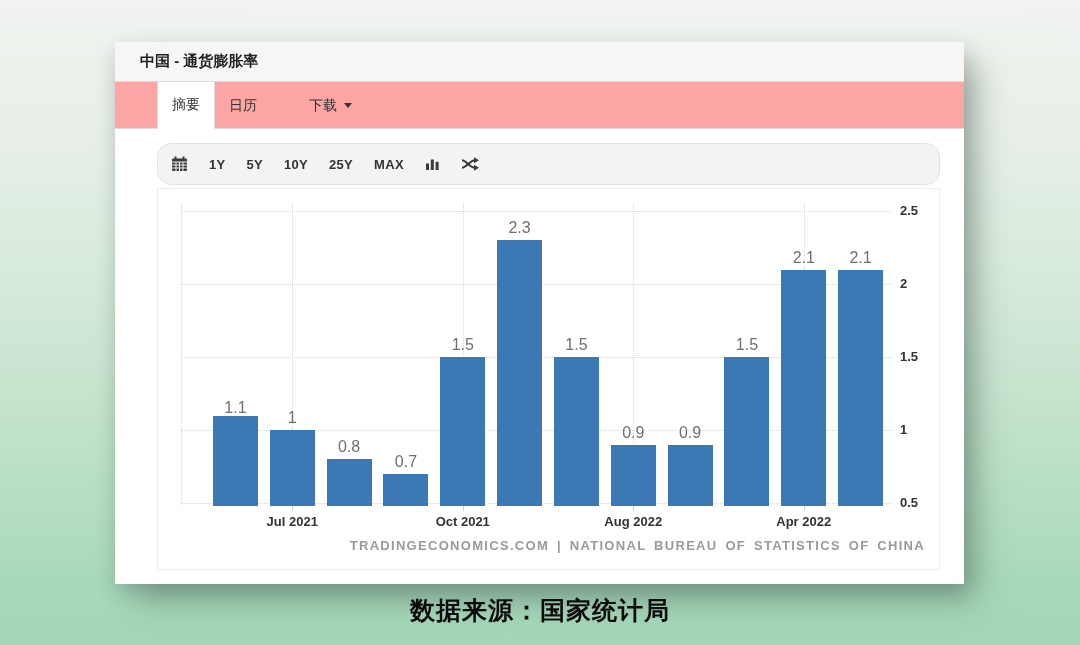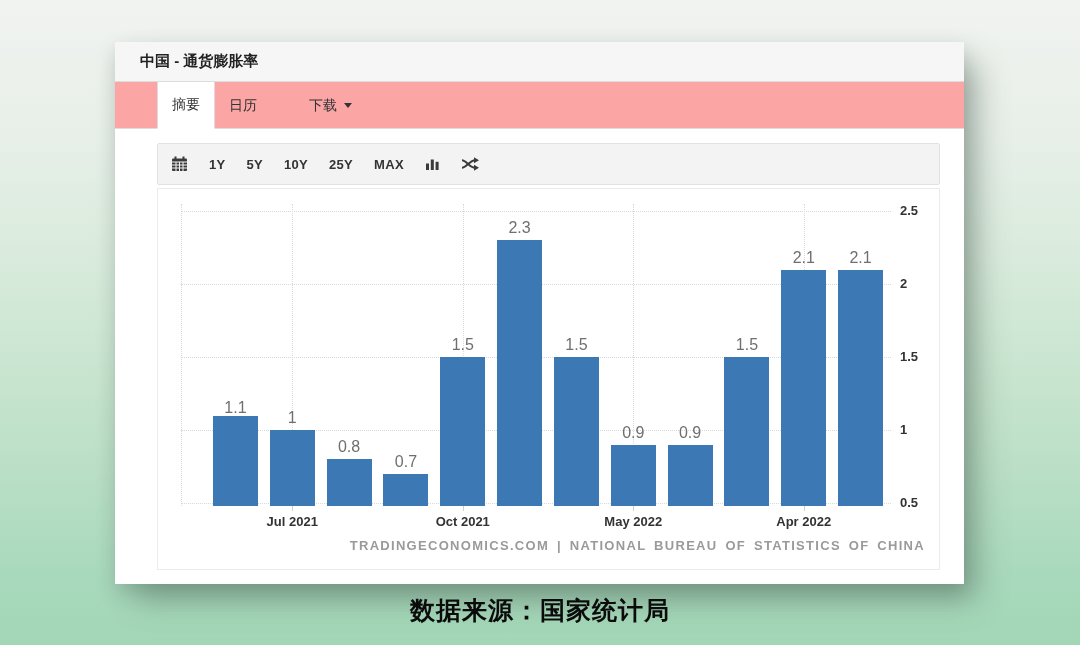--- a/index.html
+++ b/index.html
@@ -35,21 +35,21 @@
     border-bottom:1px solid #fff;
   }
   .tab .caret {
     display:inline-block; width:0; height:0; margin-left:7px;
     border-left:4px solid transparent; border-right:4px solid transparent;
     border-top:5px solid #333;
   }
   .tab-download { margin-left:24px; }
   .toolbar {
     position:absolute; left:42px; top:101px; width:783px; height:42px;
-    background:#f3f3f3; border:1px solid #e2e2e2; border-radius:2px;
+    background:#f3f3f3; border:1px solid #e2e2e2; border-radius:14px;
     display:flex; align-items:center; gap:21px; padding-left:13px;
   }
   .tool-btn {
     background:none; border:none; cursor:pointer; display:flex; align-items:center;
     font-family:"Liberation Sans", sans-serif; font-size:13px; font-weight:600; color:#333;
     padding:0; letter-spacing:.3px;
   }
   .chart {
     position:absolute; left:42px; top:146px; width:783px; height:382px;
     background:#fff; border:1px solid #ececec;
@@ -182,21 +182,21 @@
           <div class="y-label" style="left: 742px; top: 306.082px;">0.5</div>
           <div class="y-label" style="left: 742px; top: 233.135px;">1</div>
           <div class="y-label" style="left: 742px; top: 160.188px;">1.5</div>
           <div class="y-label" style="left: 742px; top: 87.2415px;">2</div>
           <div class="y-label" style="left: 742px; top: 14.2947px;">2.5</div>
           <div class="tick-stub" style="left: 134.25px; top: 317px;"></div>
           <div class="x-label" style="left: 134.25px; top: 325px;">Jul 2021</div>
           <div class="tick-stub" style="left: 304.75px; top: 317px;"></div>
           <div class="x-label" style="left: 304.75px; top: 325px;">Oct 2021</div>
           <div class="tick-stub" style="left: 475.25px; top: 317px;"></div>
-          <div class="x-label" style="left: 475.25px; top: 325px;">May 2022</div>
+          <div class="x-label" style="left: 475.25px; top: 325px;">Aug 2022</div>
           <div class="tick-stub" style="left: 645.75px; top: 317px;"></div>
           <div class="x-label" style="left: 645.75px; top: 325px;">Apr 2022</div>
         </div>
       <div class="attribution">TRADINGECONOMICS.COM | NATIONAL BUREAU OF STATISTICS OF CHINA</div>
     </div>
 
   </div>
 
   <div class="caption">数据来源：国家统计局</div>
 </div>

